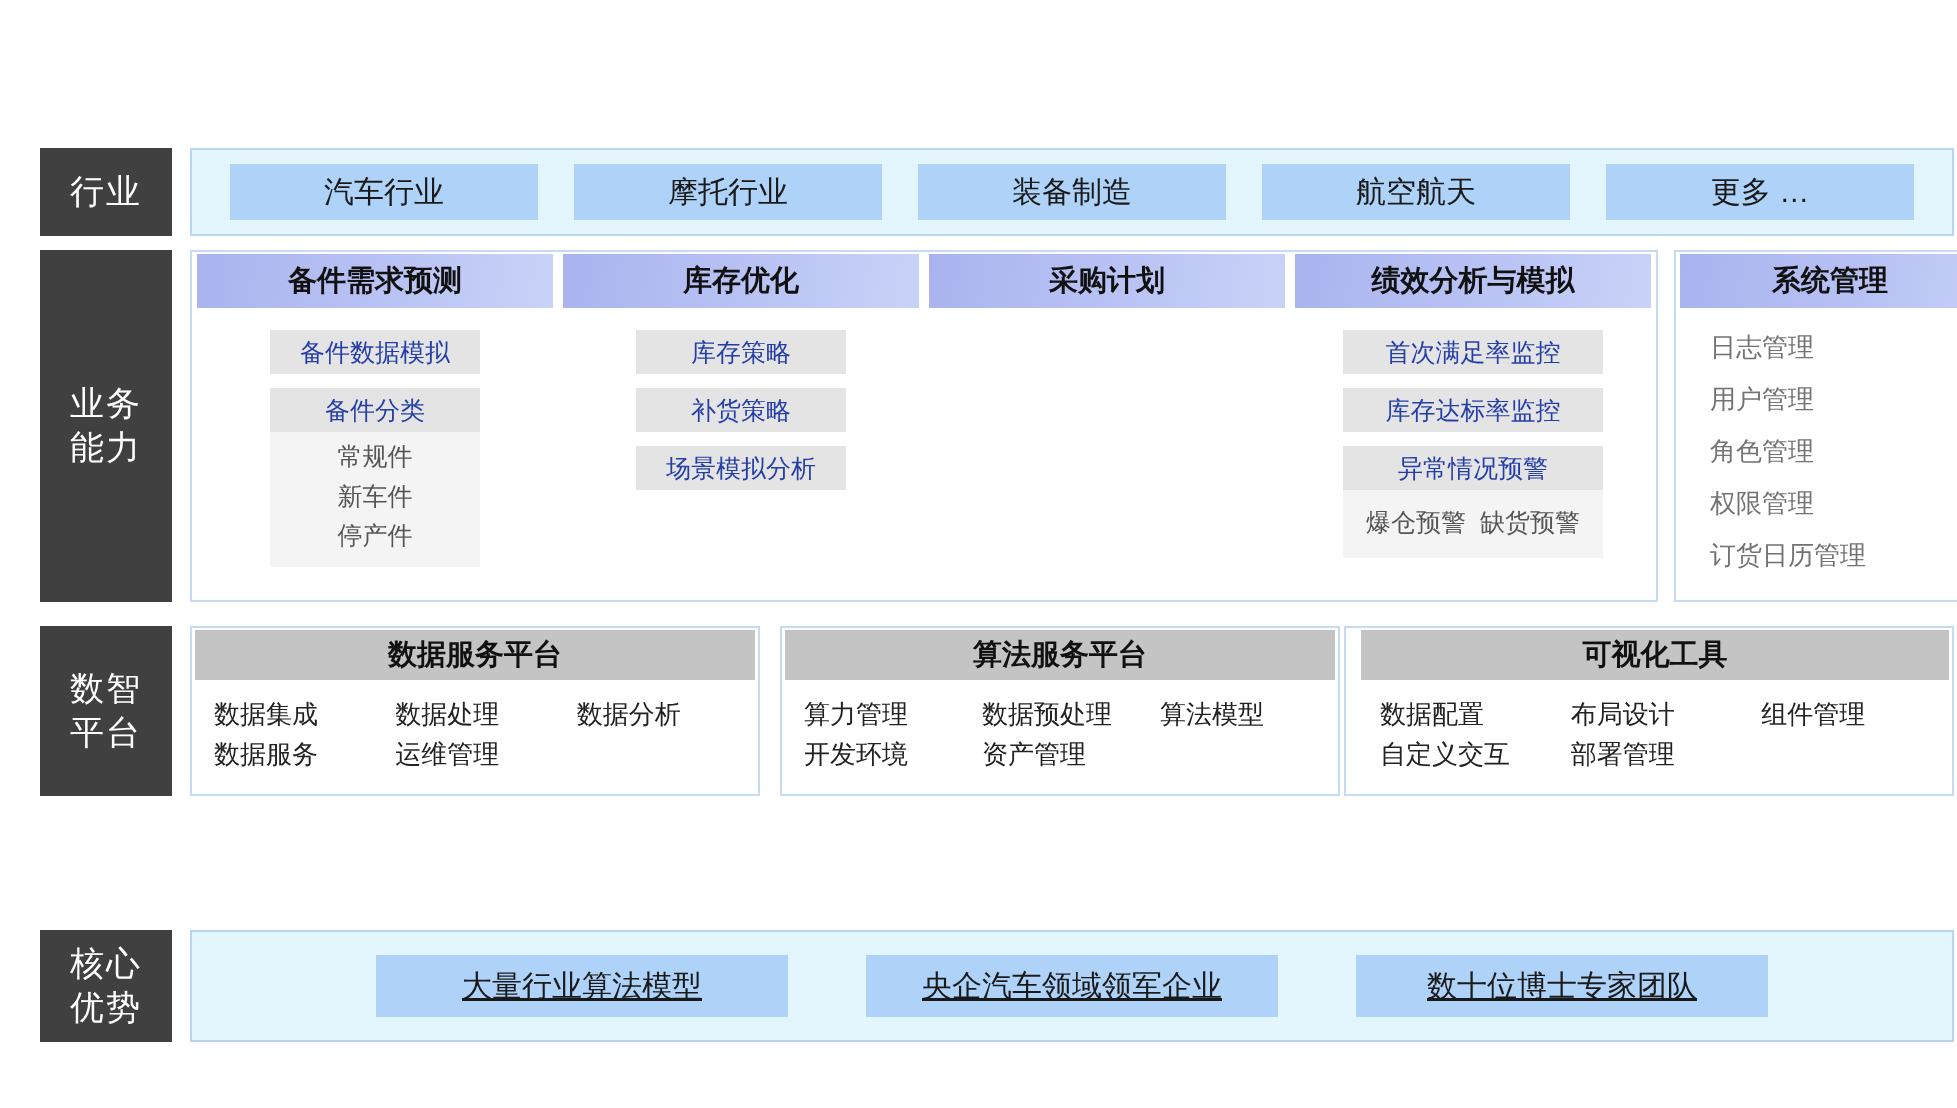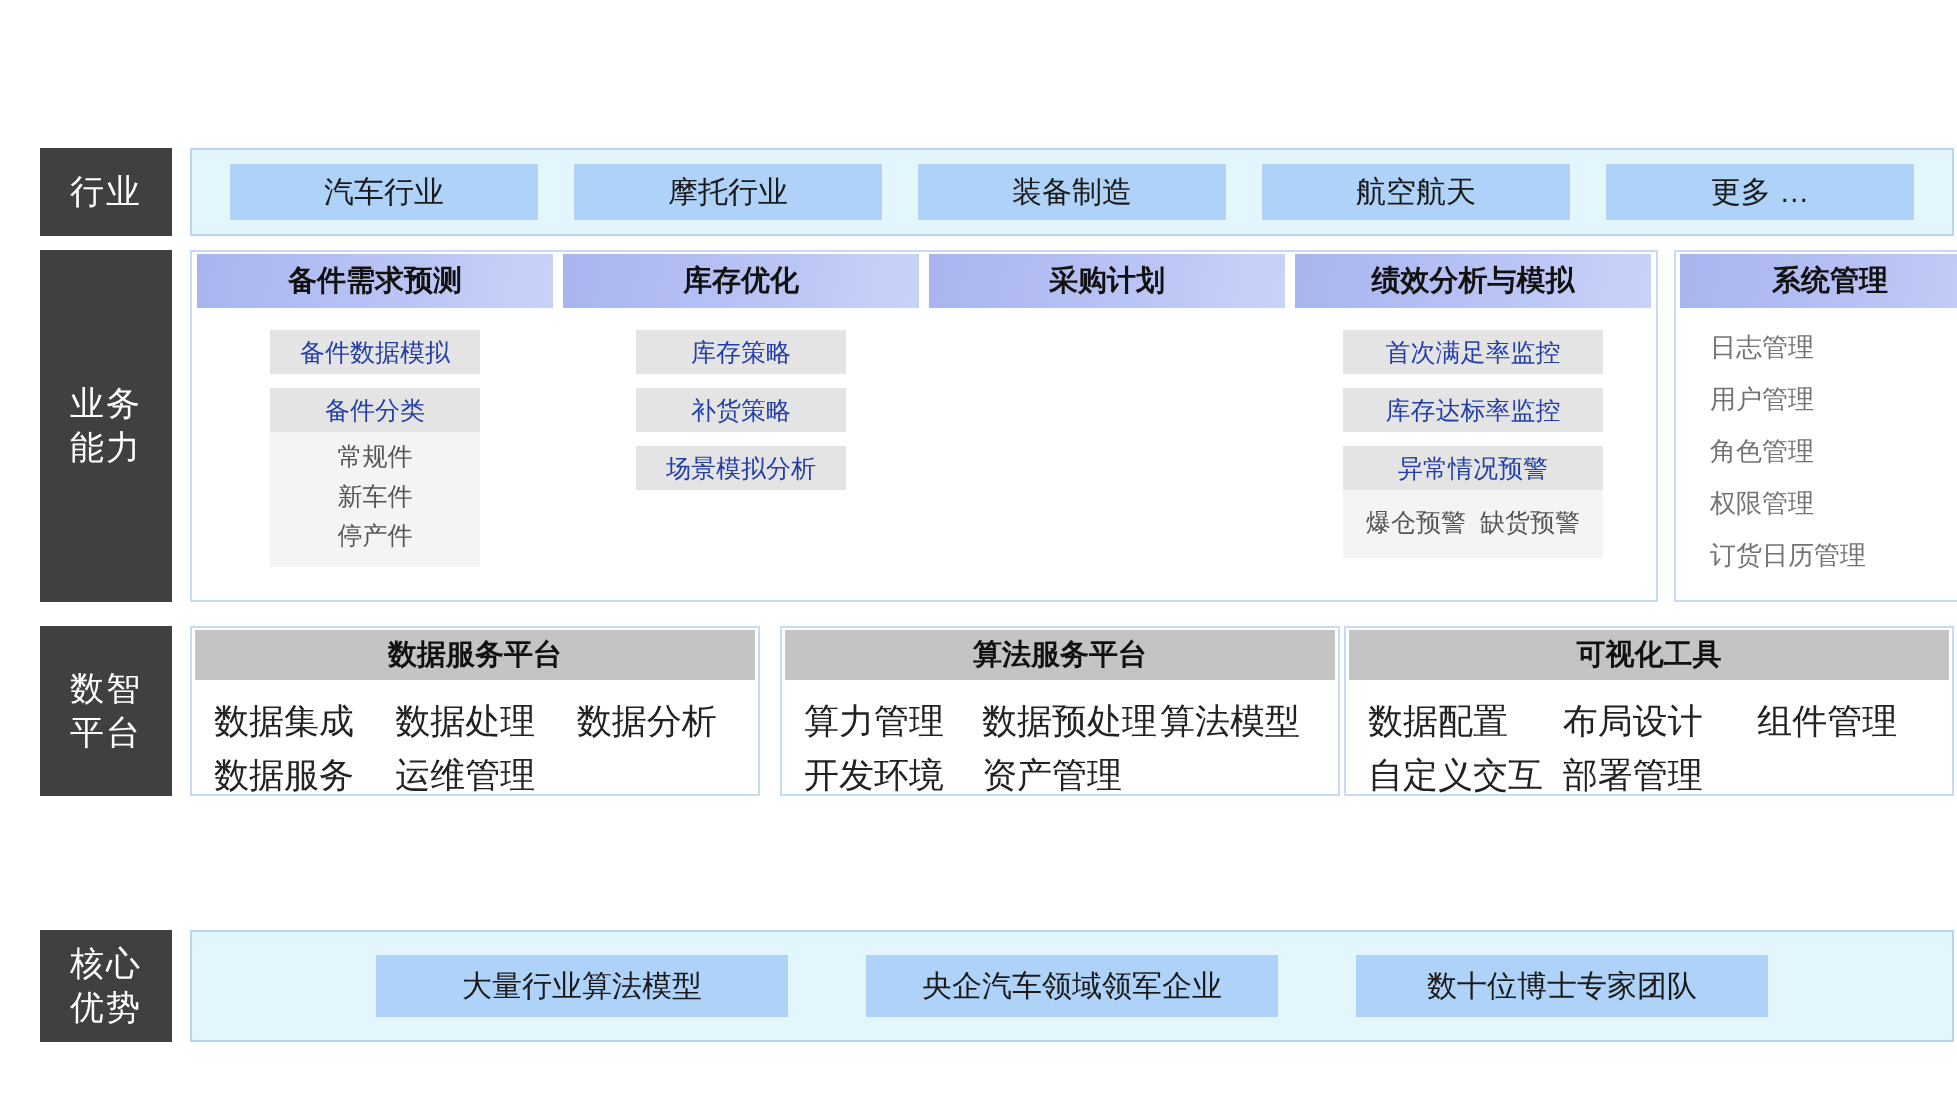--- a/index.html
+++ b/index.html
@@ -184,40 +184,40 @@
   
   .plat-card {
     position: absolute;
     top: 626px;
     height: 170px;
     background: #ffffff;
     border: 2px solid #c6daf4;
   }
   #plat-0 { left: 190px;  width: 570px; }
   #plat-1 { left: 780px;  width: 560px; }
-  #plat-2 { left: 1344px; width: 610px; }
+  #plat-2 { left: 1344px; width: 610px; padding-left: 12px; }
 
   .plat-head {
     margin: 2px 3px 0 3px;
     height: 50px;
     background: #c4c4c4;
     display: flex;
     align-items: center;
     justify-content: center;
     font-size: 29px;
     font-weight: bold;
     color: #111111;
   }
   .plat-grid {
     padding: 14px 0 0 22px;
     display: flex;
     flex-wrap: wrap;
   }
   .plat-item {
-    font-size: 35px;
+    font-size: 26px;
     color: #222222;
     line-height: 1.55;
     white-space: nowrap;
     width: 33.33%;
   }
   #plat-2 .plat-item { width: 33.33%; }
 
   
   #adv-band {
     position: absolute;
@@ -237,20 +237,21 @@
   .adv-chip {
     width: 412px;
     height: 62px;
     background: #aed2f8;
     display: flex;
     align-items: center;
     justify-content: center;
     font-size: 30px;
     color: #1a1a1a;
     white-space: nowrap;
+    text-decoration: underline;
   }
 </style>
 </head>
 <body>
 
 <div id="canvas">
 
   <div class="row-label" id="label-industry" style="left:40px; top:148px; width:132px; height:88px;">
     <span>行业</span>
   </div>

